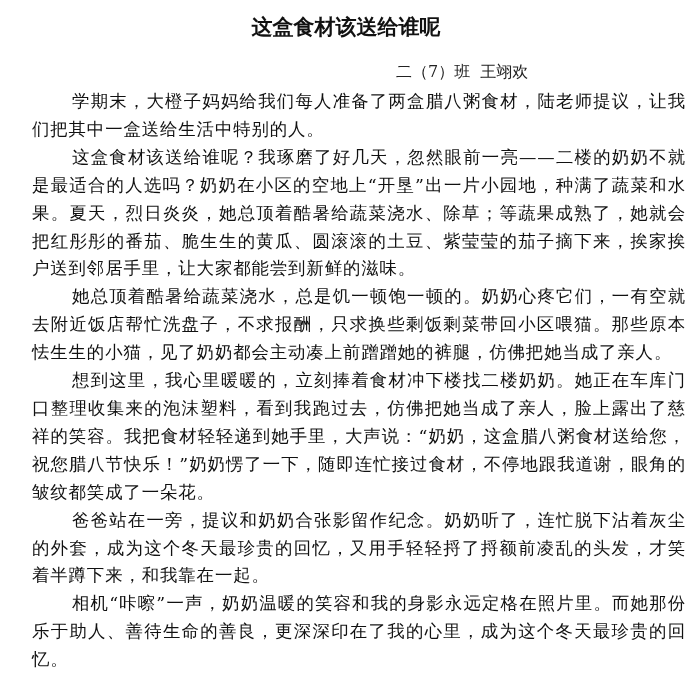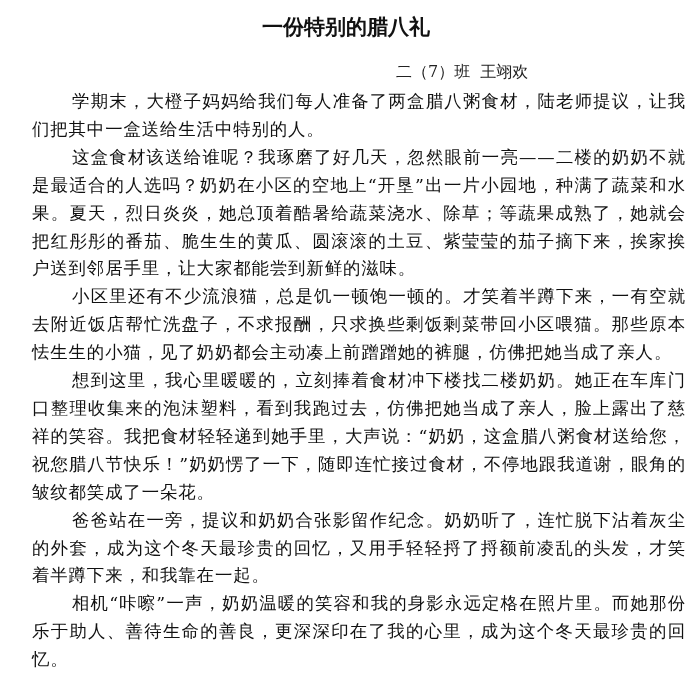--- a/index.html
+++ b/index.html
@@ -49,26 +49,26 @@
       letter-spacing: 0.9px;
     }
     .body-text p {
       margin: 0;
       text-indent: 2.3em;
     }
   </style>
 </head>
 <body>
 
-<h1 class="title" style="margin:0;">一份特别的腊八礼</h1>
+<h1 class="title" style="margin:0;">这盒食材该送给谁呢</h1>
 
 <div class="author">
   <span class="cls">二（7）班</span><span>王翊欢</span>
 </div>
 
 <div class="body-text">
   <p>学期末，大橙子妈妈给我们每人准备了两盒腊八粥食材，陆老师提议，让我们把其中一盒送给生活中特别的人。</p>
   <p>这盒食材该送给谁呢？我琢磨了好几天，忽然眼前一亮——二楼的奶奶不就是最适合的人选吗？奶奶在小区的空地上“开垦”出一片小园地，种满了蔬菜和水果。夏天，烈日炎炎，她总顶着酷暑给蔬菜浇水、除草；等蔬果成熟了，她就会把红彤彤的番茄、脆生生的黄瓜、圆滚滚的土豆、紫莹莹的茄子摘下来，挨家挨户送到邻居手里，让大家都能尝到新鲜的滋味。</p>
-  <p>小区里还有不少流浪猫，总是饥一顿饱一顿的。才笑着半蹲下来，一有空就去附近饭店帮忙洗盘子，不求报酬，只求换些剩饭剩菜带回小区喂猫。那些原本怯生生的小猫，见了奶奶都会主动凑上前蹭蹭她的裤腿，仿佛把她当成了亲人。</p>
+  <p>她总顶着酷暑给蔬菜浇水，总是饥一顿饱一顿的。奶奶心疼它们，一有空就去附近饭店帮忙洗盘子，不求报酬，只求换些剩饭剩菜带回小区喂猫。那些原本怯生生的小猫，见了奶奶都会主动凑上前蹭蹭她的裤腿，仿佛把她当成了亲人。</p>
   <p>想到这里，我心里暖暖的，立刻捧着食材冲下楼找二楼奶奶。她正在车库门口整理收集来的泡沫塑料，看到我跑过去，仿佛把她当成了亲人，脸上露出了慈祥的笑容。我把食材轻轻递到她手里，大声说：“奶奶，这盒腊八粥食材送给您，祝您腊八节快乐！”奶奶愣了一下，随即连忙接过食材，不停地跟我道谢，眼角的皱纹都笑成了一朵花。</p>
   <p>爸爸站在一旁，提议和奶奶合张影留作纪念。奶奶听了，连忙脱下沾着灰尘的外套，成为这个冬天最珍贵的回忆，又用手轻轻捋了捋额前凌乱的头发，才笑着半蹲下来，和我靠在一起。</p>
   <p>相机“咔嚓”一声，奶奶温暖的笑容和我的身影永远定格在照片里。而她那份乐于助人、善待生命的善良，更深深印在了我的心里，成为这个冬天最珍贵的回忆。</p>
 </div>
 
 </body></html>

